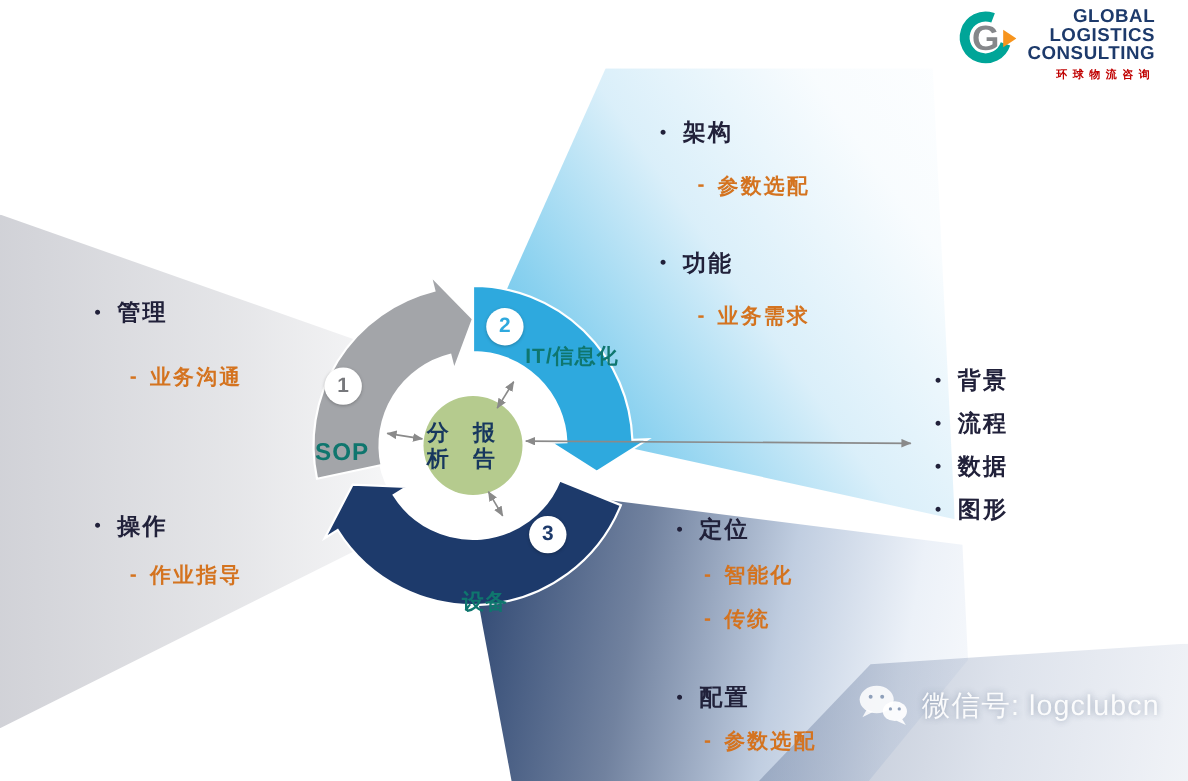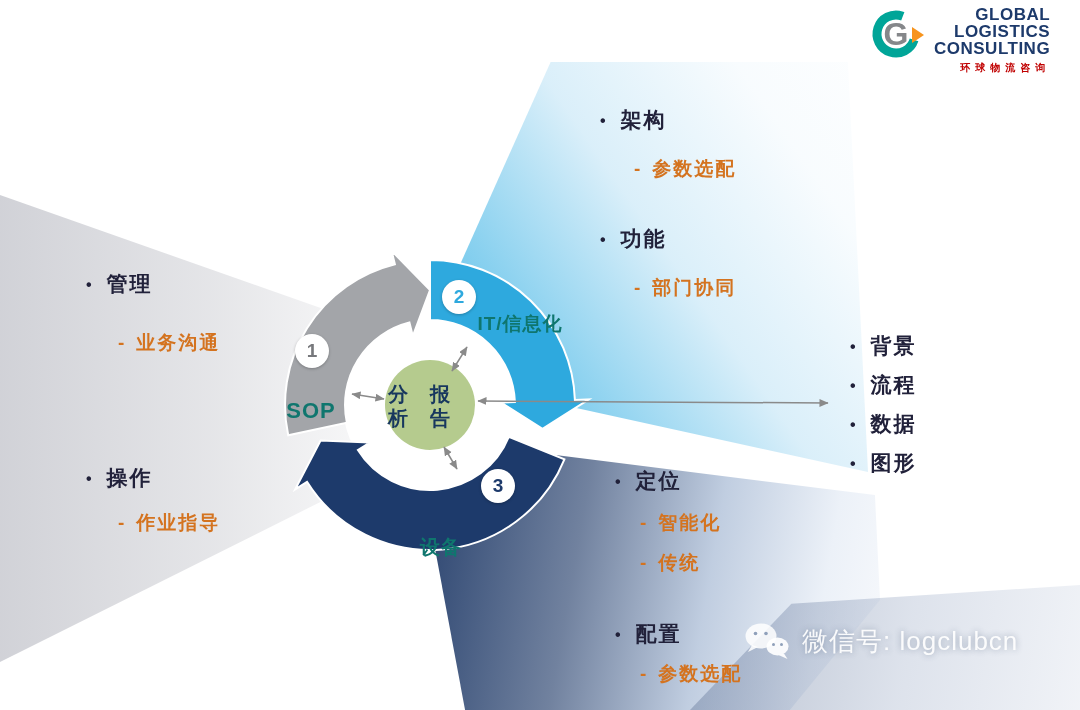--- a/index.html
+++ b/index.html
@@ -37,21 +37,21 @@
   .hdr .bullet{font-size:16px;line-height:1;transform:translateY(1px);}
   .sub{position:absolute;z-index:4;display:flex;align-items:center;gap:10px;
     font-weight:bold;font-size:19px;color:#d4731f;letter-spacing:2px;}
   
   .logo{left:870px;top:6px;z-index:5;display:flex;align-items:flex-start;gap:10px;}
   .logo-lines{display:flex;flex-direction:column;text-align:right;}
   .logo-line{font-weight:bold;font-size:17px;line-height:17px;color:#1d3a6b;letter-spacing:0.5px;}
   .logo-sub{color:#c00000;font-size:10px;font-weight:bold;letter-spacing:5px;margin-top:4px;
     font-family:"Liberation Serif","DejaVu Serif",serif;}
   
-  .watermark{left:744px;top:622px;z-index:5;display:flex;align-items:center;gap:12px;}
+  .watermark{left:780px;top:622px;z-index:5;display:flex;align-items:center;gap:12px;}
   .wm-text{font-size:26px;color:rgba(255,255,255,0.92);letter-spacing:1px;
     text-shadow:0 0 6px rgba(60,80,110,0.45);}
 </style>
 </head>
 <body>
 
 <div class="canvas">
 
   <div class="beam beam-left"></div>
   <div class="beam beam-blue"></div>
@@ -118,21 +118,21 @@
   <div class="sub" style="left:634px;top:156px">
     <span>-</span>
     <span>参数选配</span>
   </div>
   <div class="hdr" style="left:600px;top:225px">
     <span class="bullet">•</span>
     <span>功能</span>
   </div>
   <div class="sub" style="left:634px;top:275px">
     <span>-</span>
-    <span>部门协同</span>
+    <span>业务需求</span>
   </div>
 
   <div class="hdr" style="left:850px;top:332px">
     <span class="bullet">•</span>
     <span>背景</span>
   </div>
   <div class="hdr" style="left:850px;top:371px">
     <span class="bullet">•</span>
     <span>流程</span>
   </div>

